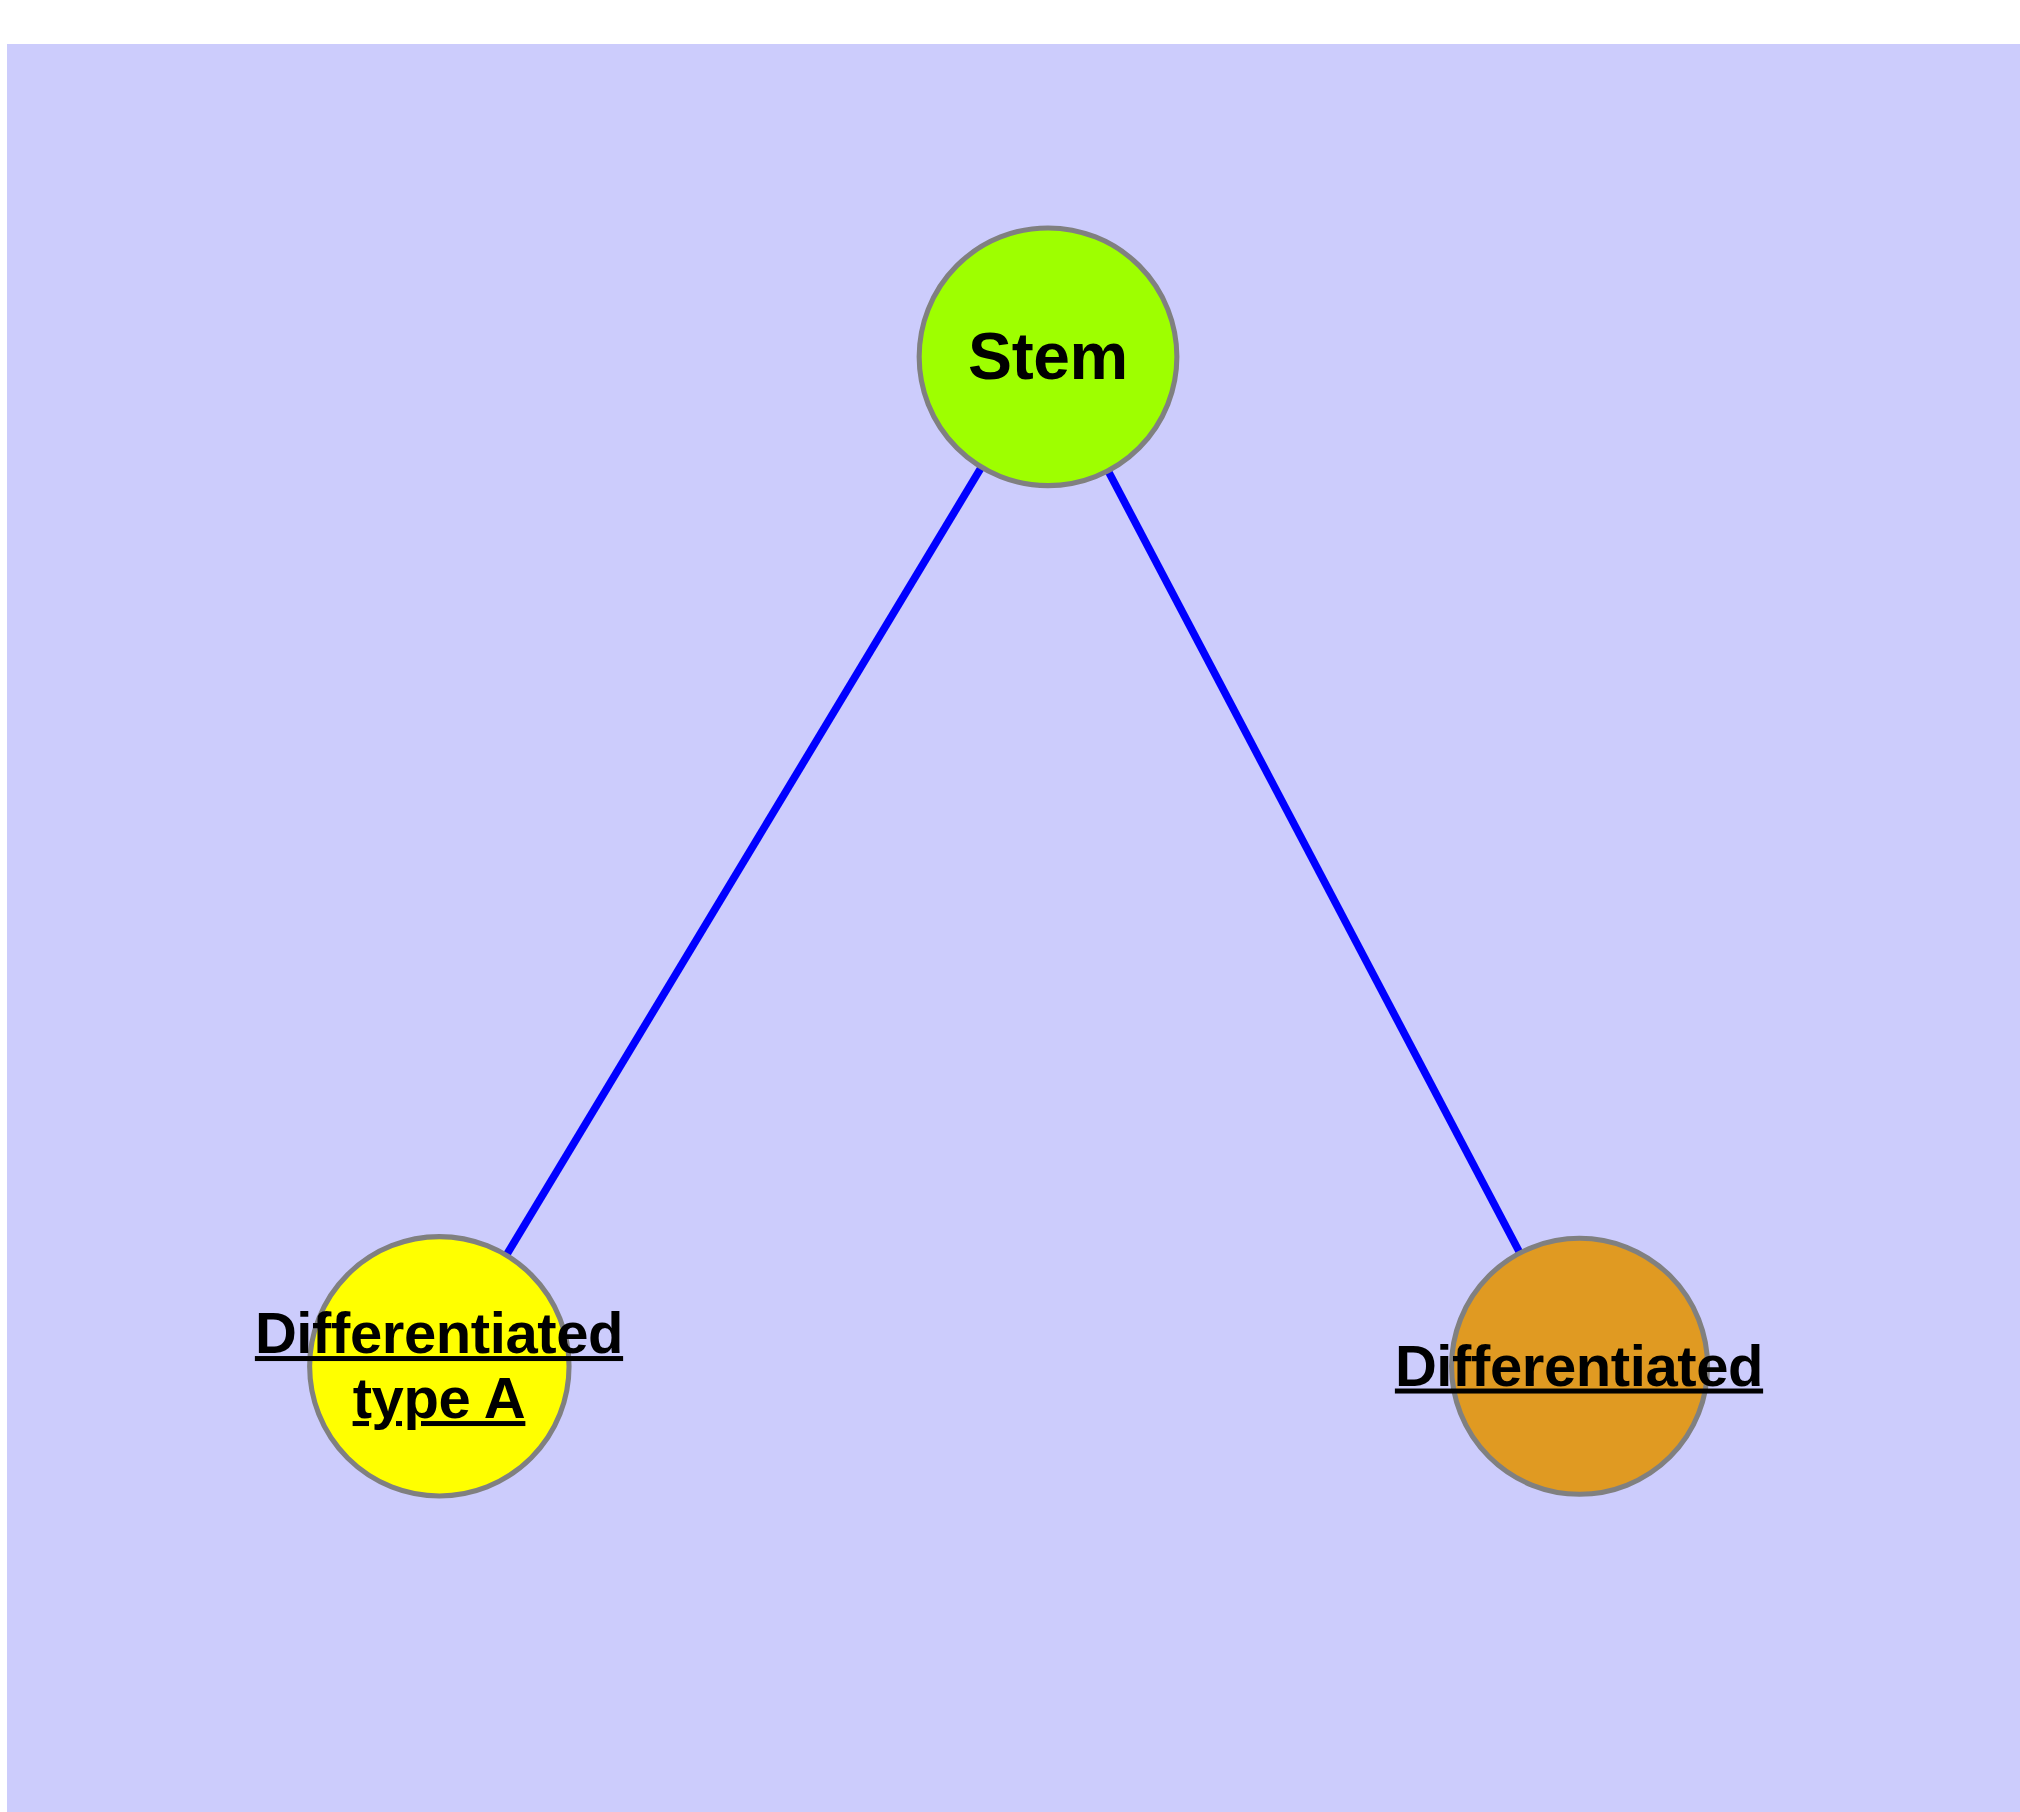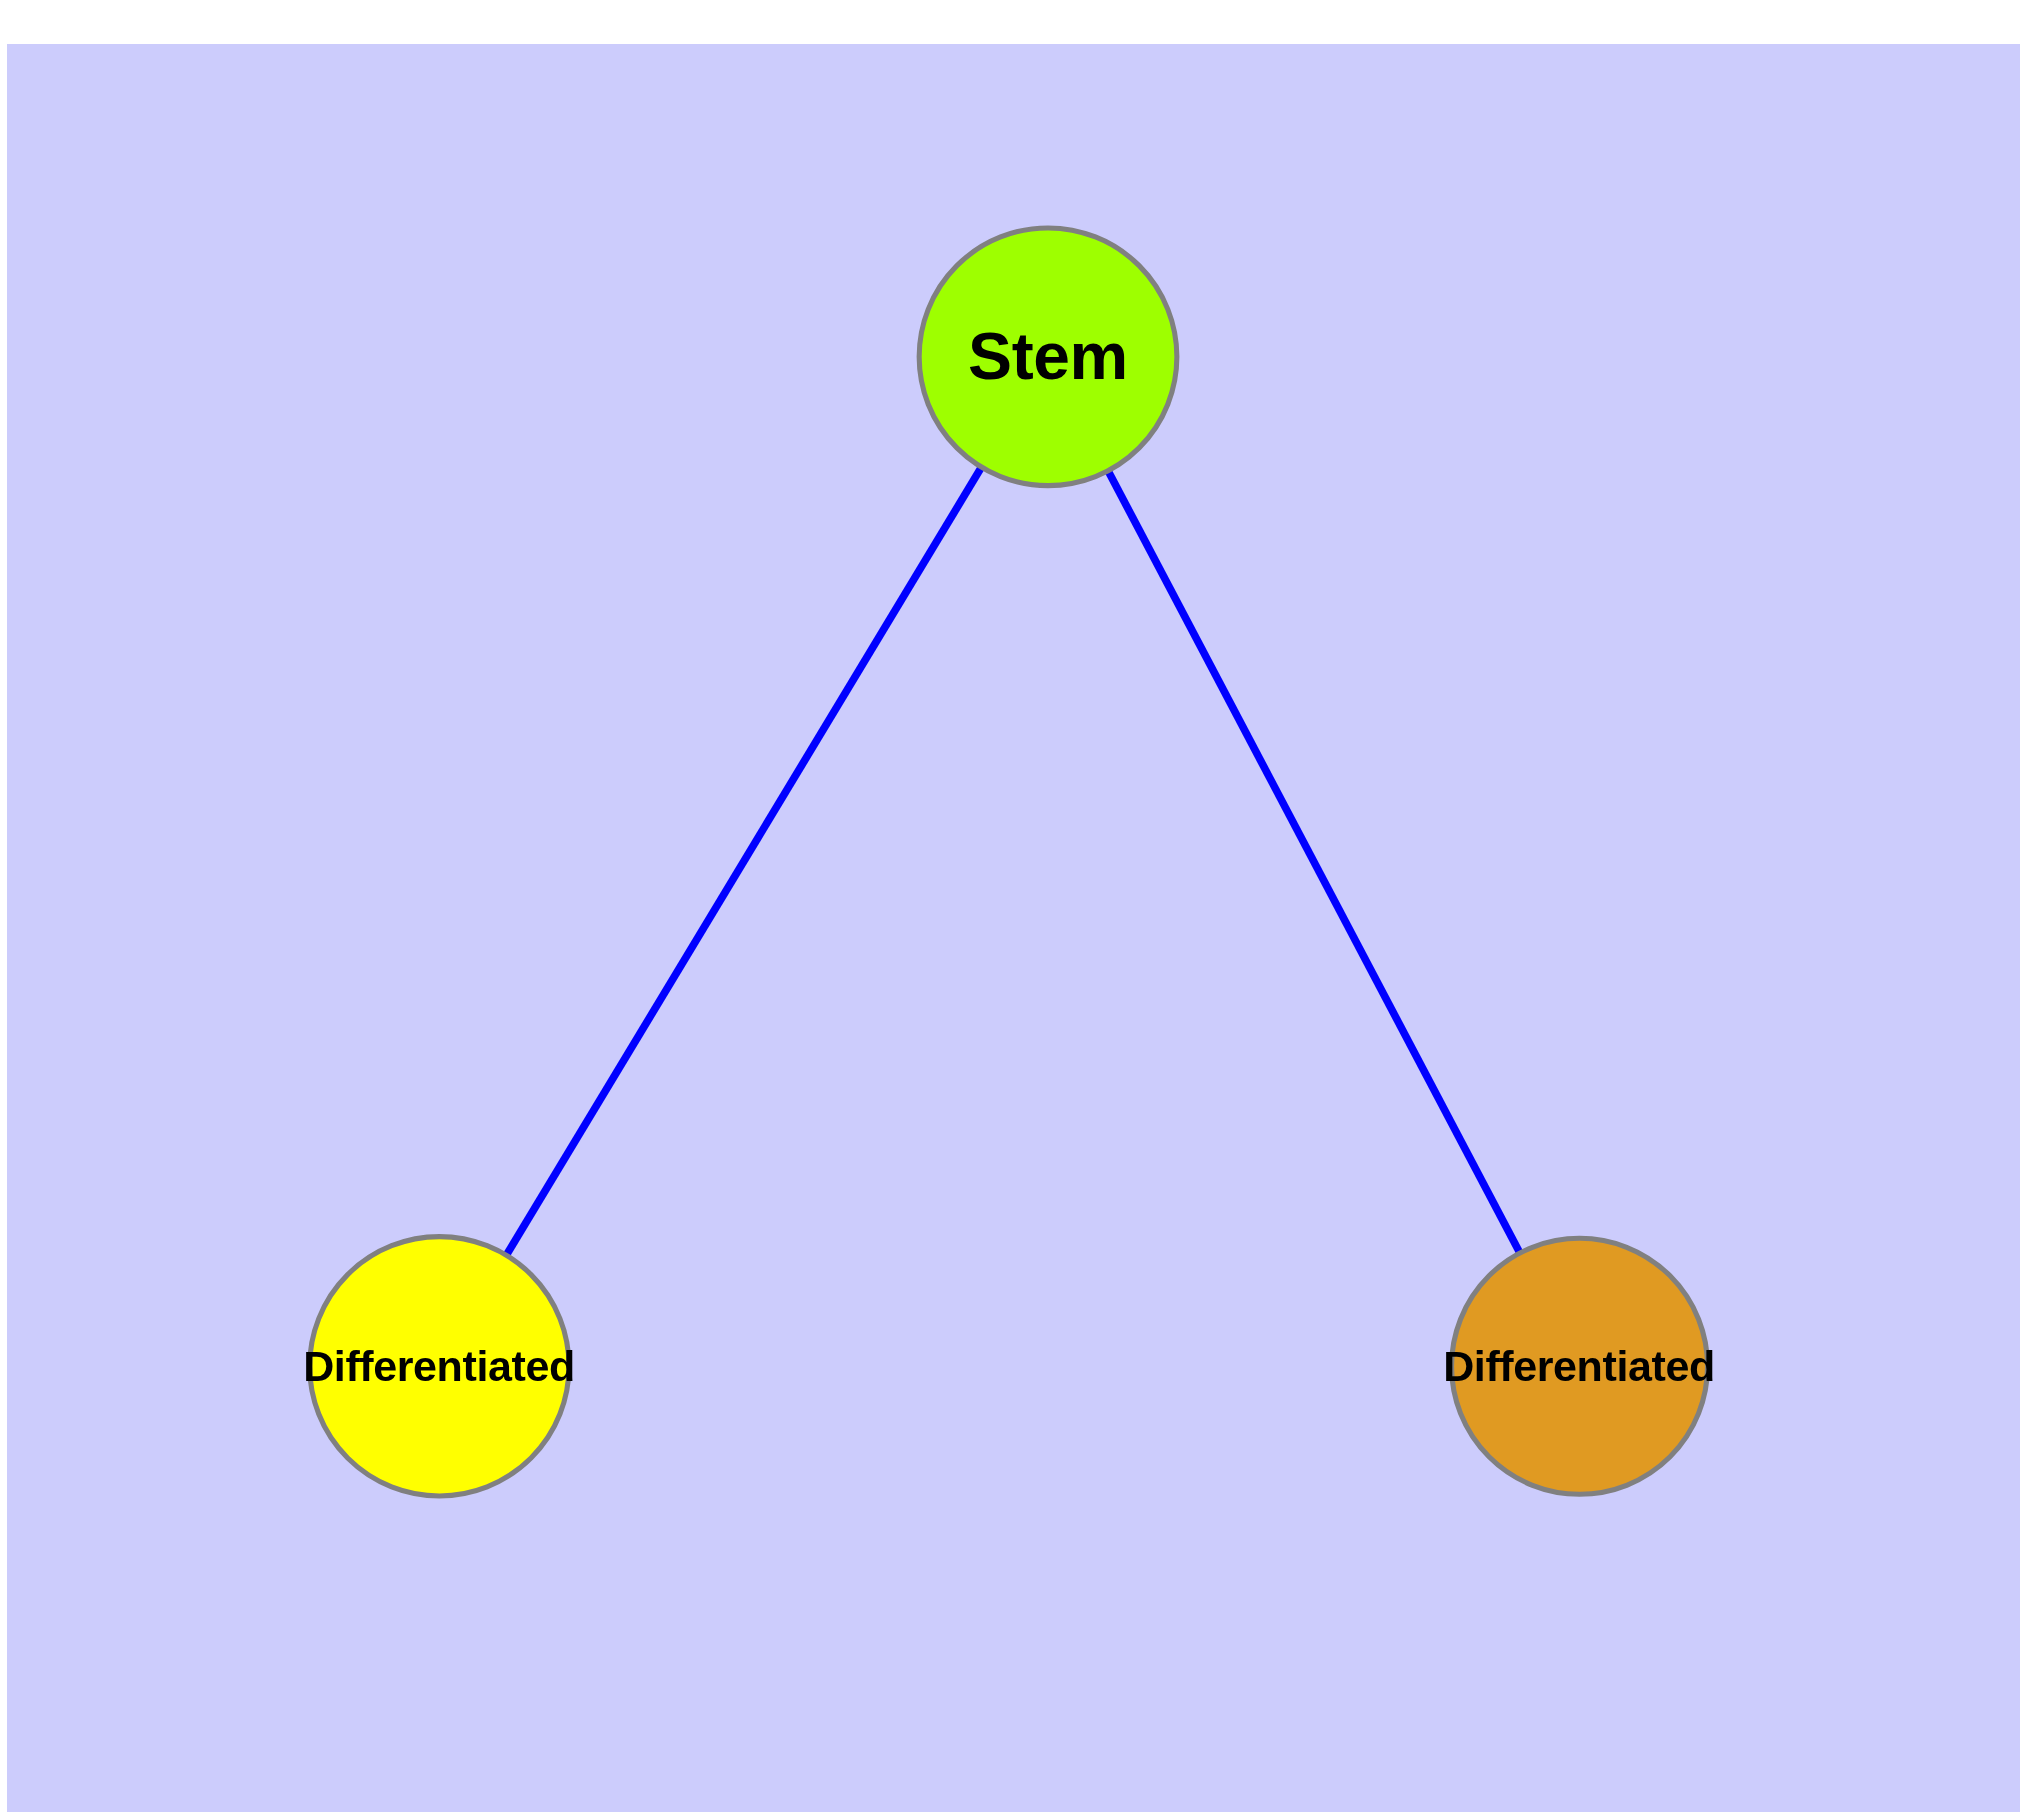--- a/index.html
+++ b/index.html
@@ -47,21 +47,21 @@
     white-space: nowrap;
     text-align: center;
     color: #000000;
     font-family: "Liberation Sans", sans-serif;
     font-weight: bold;
     line-height: 1.12;
     pointer-events: none;
     letter-spacing: -0.4px;
   }
   .label-stem { font-size: 66px; }
-  .label-diff { font-size: 43px; }
+  .label-diff { font-size: 58px; text-decoration: underline; }
 </style>
 </head>
 <body>
 
 <div id="graph-canvas">
   <div id="graph-plot">
 
     <svg id="graph-svg" viewBox="0 0 2384 2133" preserveAspectRatio="none">
       <g id="edge-layer">
           <line x1="1148.490985806993" y1="500.88751518645046" x2="590.0253064929617" y2="1427.256072377274" stroke="#0000ff" stroke-width="9" stroke-linecap="butt"></line>
@@ -73,20 +73,21 @@
           <circle cx="1855" cy="1560" r="151" fill="#e09a22" stroke="#808080" stroke-width="6"></circle>
         </g>
     </svg>
 
     <div class="node-label label-stem" id="label-stem" style="left: 1041px; top: 313px;">
       <div>Stem</div>
     </div>
 
     <div class="node-label label-diff" id="label-diff-a" style="left: 432px; top: 1322px;">
       <div>Differentiated</div>
+      <div>type A</div>
     </div>
 
     <div class="node-label label-diff" id="label-diff-b" style="left: 1572px; top: 1322px;">
       <div>Differentiated</div>
     </div>
 
   </div>
 </div>
 
 

